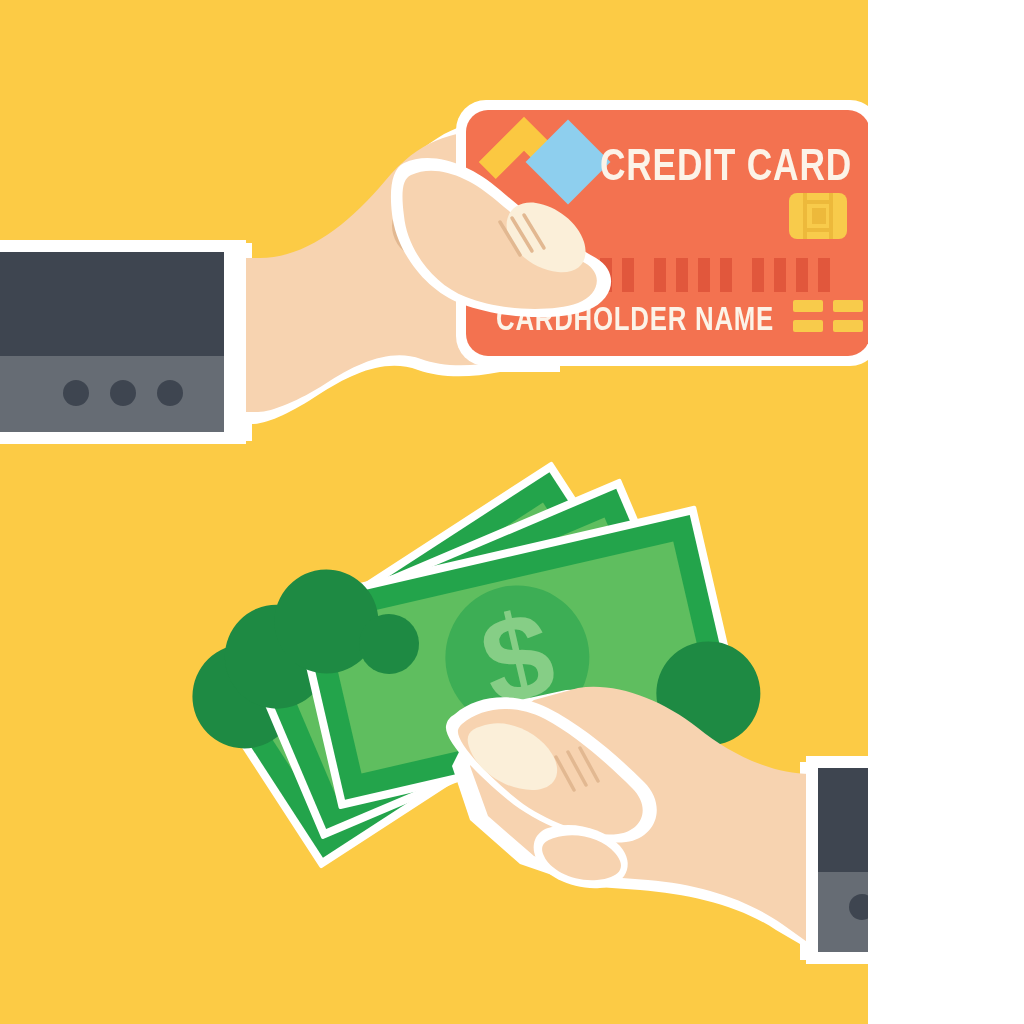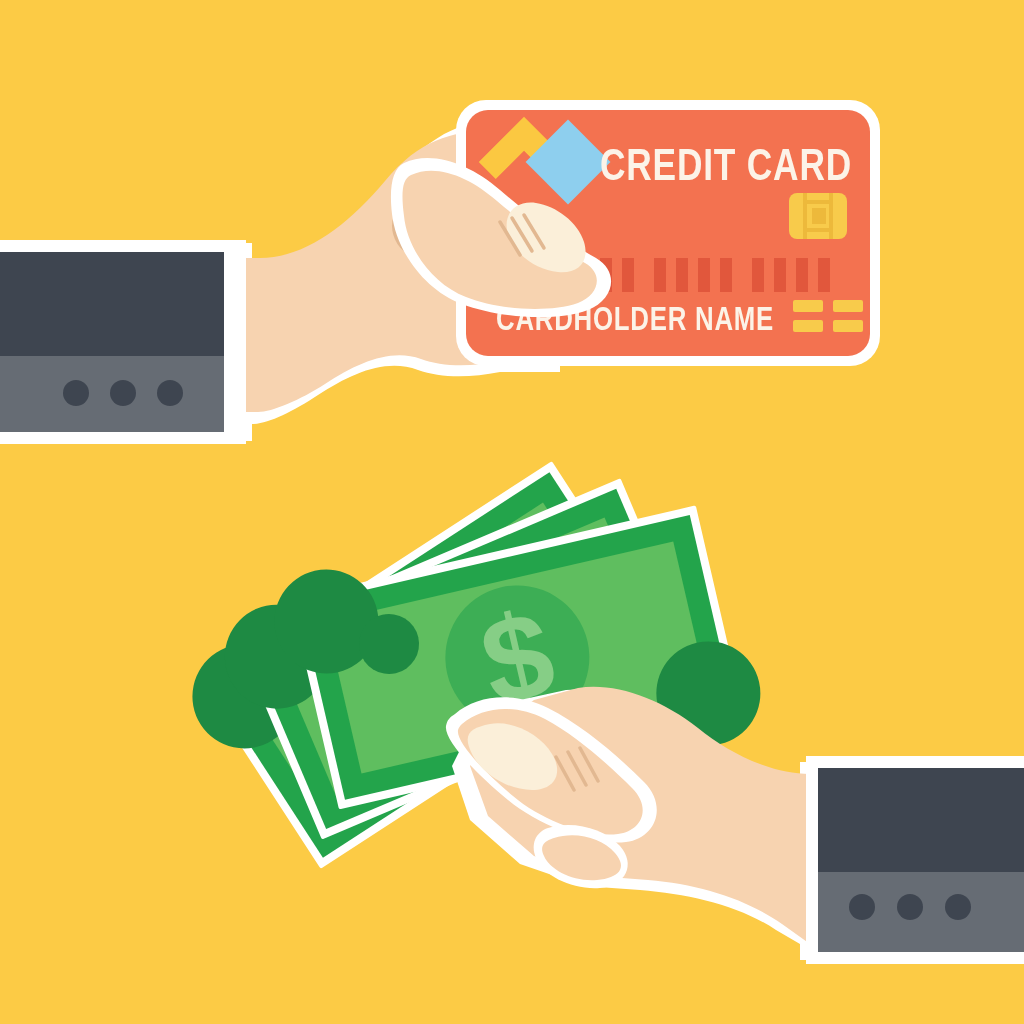--- a/index.html
+++ b/index.html
@@ -6,21 +6,21 @@
   html, body {
     margin: 0;
     padding: 0;
     background: #ffffff;
   }
   body {
     font-family: "Liberation Sans", sans-serif;
   }
   #scene {
     position: relative;
-    width: 1024px;
+    width: 868px;
     height: 1024px;
     overflow: hidden;
   }
   #scene svg {
     display: block;
     width: 1024px;
     height: 1024px;
   }
   .card-text {
     font-family: "Liberation Sans Narrow", "Liberation Sans", sans-serif;

